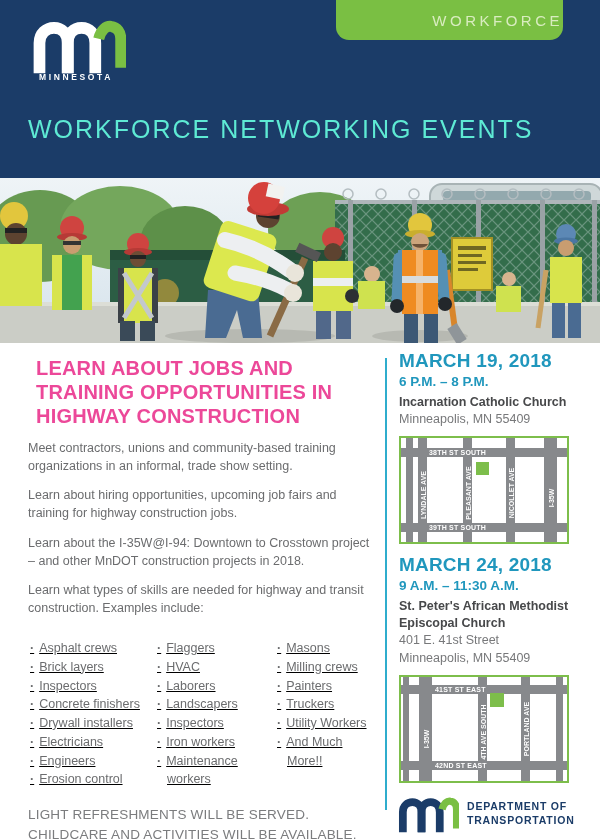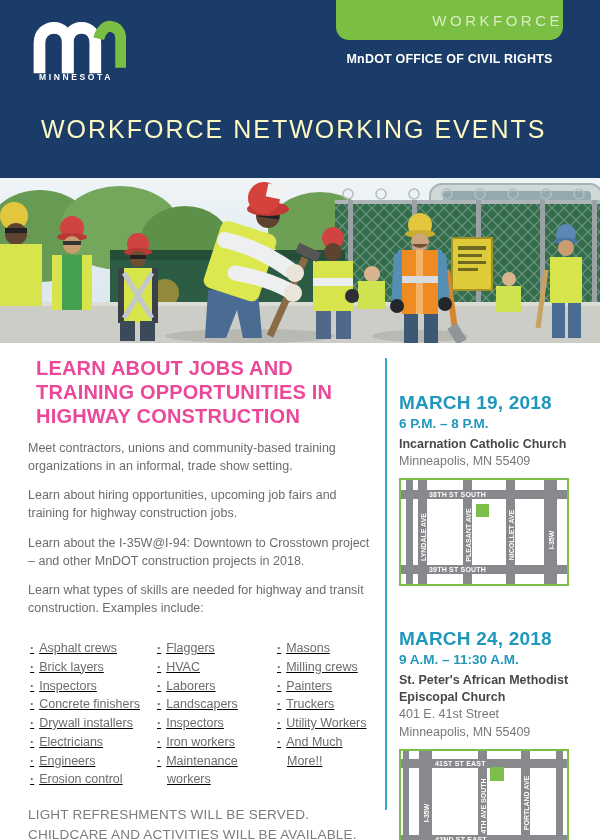--- a/index.html
+++ b/index.html
@@ -11,22 +11,22 @@
   .mn-logo { position:absolute; left:26px; top:14px; width:100px; height:62px; }
   .mn-caption { position:absolute; left:30px; top:72px; width:92px; text-align:center;
     color:#fff; font-size:8.5px; font-weight:bold; letter-spacing:2.6px; }
   .wf-box { position:absolute; left:336px; top:0; width:227px; height:40px; background:#7abf43;
     border-radius:0 0 13px 13px; display:flex; align-items:center; justify-content:flex-end; }
   .wf-text { color:#d9ecc0; font-size:15px; letter-spacing:3.5px; }
   .office { position:absolute; left:336px; top:52px; width:227px; text-align:center;
     color:#ffffff; font-size:12.5px; font-weight:bold; letter-spacing:0.2px; white-space:nowrap; }
   .title1 { position:absolute; left:28px; top:93px; color:#7cc342; font-size:19px;
     font-weight:bold; letter-spacing:0.6px; }
-  .title2 { position:absolute; left:28px; top:115px; color:#fef9c3; font-size:25px;
-    font-weight:400; letter-spacing:2px;margin-left:13px; }
+  .title2 { position:absolute; left:28px; top:115px; color:#5eead4; font-size:25px;
+    font-weight:400; letter-spacing:2px; }
 
   
   .photo { position:absolute; top:178px; left:0; width:600px; height:165px; display:block; }
 
   
   .main { position:absolute; top:343px; left:0; width:600px; height:497px; background:#fff; }
   .leftcol { position:absolute; left:28px; top:13px; width:350px; }
   .h1 { color:#ec4899; font-size:20px; font-weight:bold; line-height:1.2;
     letter-spacing:0.2px; max-width:312px;margin-left:8px; }
   .para { margin-top:11px; color:#6b6c6e; font-size:12.5px; line-height:1.45; max-width:348px; }
@@ -35,21 +35,21 @@
   .skills ul:nth-child(1) { width:127px; }
   .skills ul:nth-child(2) { width:120px; }
   .skills ul:nth-child(3) { width:103px; }
   .skill { color:#6b6c6e; font-size:12.5px; line-height:1.5; padding-left:12px; text-indent:-10px; }
   .skill::before { content:"·"; font-weight:bold; margin-right:5px; }
   .serv { margin-top:16px; color:#7b7c7e; font-size:13.5px; line-height:1.45; letter-spacing:0.2px; }
 
   
   .divider { position:absolute; left:385px; top:15px; width:2px; height:452px; background:#2fadcd; }
   .rightcol { position:absolute; left:399px; top:7px; width:180px; }
-  .ev-date { color:#2097bd; font-size:19px; font-weight:bold; letter-spacing:0.2px;margin-top:42px; }
+  .ev-date { color:#2097bd; font-size:19px; font-weight:bold; letter-spacing:0.2px; }
   .ev-time { color:#2097bd; font-size:13.5px; font-weight:bold; margin-top:2px; }
   .ev-venue { color:#47484a; font-size:12.5px; font-weight:bold; line-height:1.35; margin-top:5px; }
   .ev-addr { color:#77787a; font-size:12.5px; line-height:1.4; }
 
   .map { position:relative; width:170px; height:108px; border:2px solid #7dbe4b;
     background:#fff; margin-top:8px; margin-bottom:10px; }
   .road-h { position:absolute; left:0; right:0; height:9px; background:#87898c; }
   .road-v { position:absolute; top:0; bottom:0; background:#87898c; width:9px; }
   .hlabel { position:absolute; color:#fff; font-size:7px; font-weight:bold;
     letter-spacing:0.2px; white-space:nowrap; line-height:7px; }
@@ -71,21 +71,20 @@
     <svg class="mn-logo" viewBox="0 0 140 90">
       <path d="M17,86 V42 C17,28 27,20 38,20 C49,20 58,28 58,42 V86" fill="none" stroke="#ffffff" stroke-width="17"></path>
       <path d="M58,86 V42 C58,28 67,20 78,20 C89,20 98,28 98,42 V86" fill="none" stroke="#ffffff" stroke-width="17"></path>
       <path d="M103,36 C106,23 114,17 121,18 C130,19 135,27 135,36 L135,78" fill="none" stroke="#7abf43" stroke-width="16"></path>
     </svg>
     <div class="mn-caption">MINNESOTA</div>
 
     <div class="wf-box">
       <span class="wf-text">WORKFORCE</span>
     </div>
-    <div class="office">MnDOT OFFICE OF CIVIL RIGHTS</div>
 
     <div class="title2">WORKFORCE NETWORKING EVENTS</div>
   </div>
 
   <svg class="photo" viewBox="0 0 600 165" preserveAspectRatio="none">
     <defs>
       <linearGradient id="sky" x1="0" y1="0" x2="0" y2="1">
         <stop offset="0" stop-color="#eff4f7"></stop>
           <stop offset="1" stop-color="#d6e3ec"></stop>
       </linearGradient>

